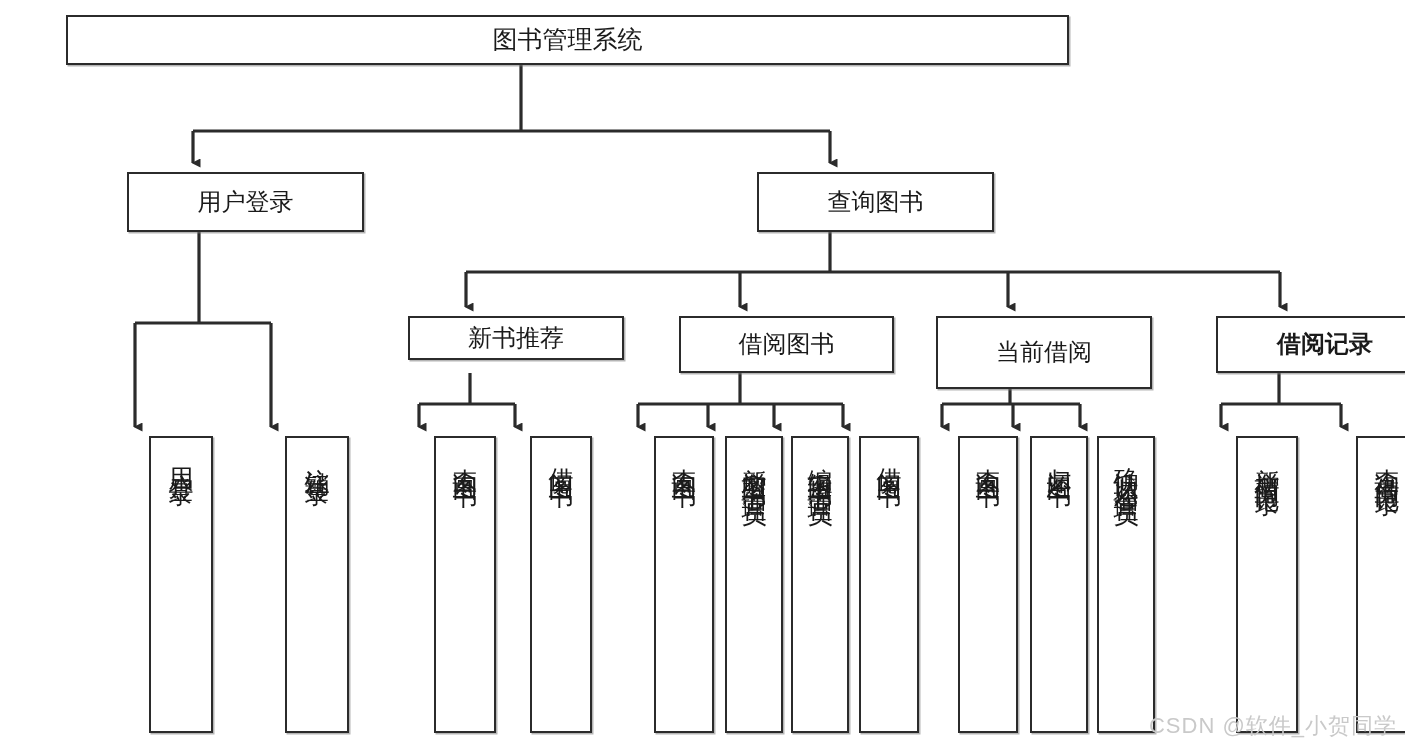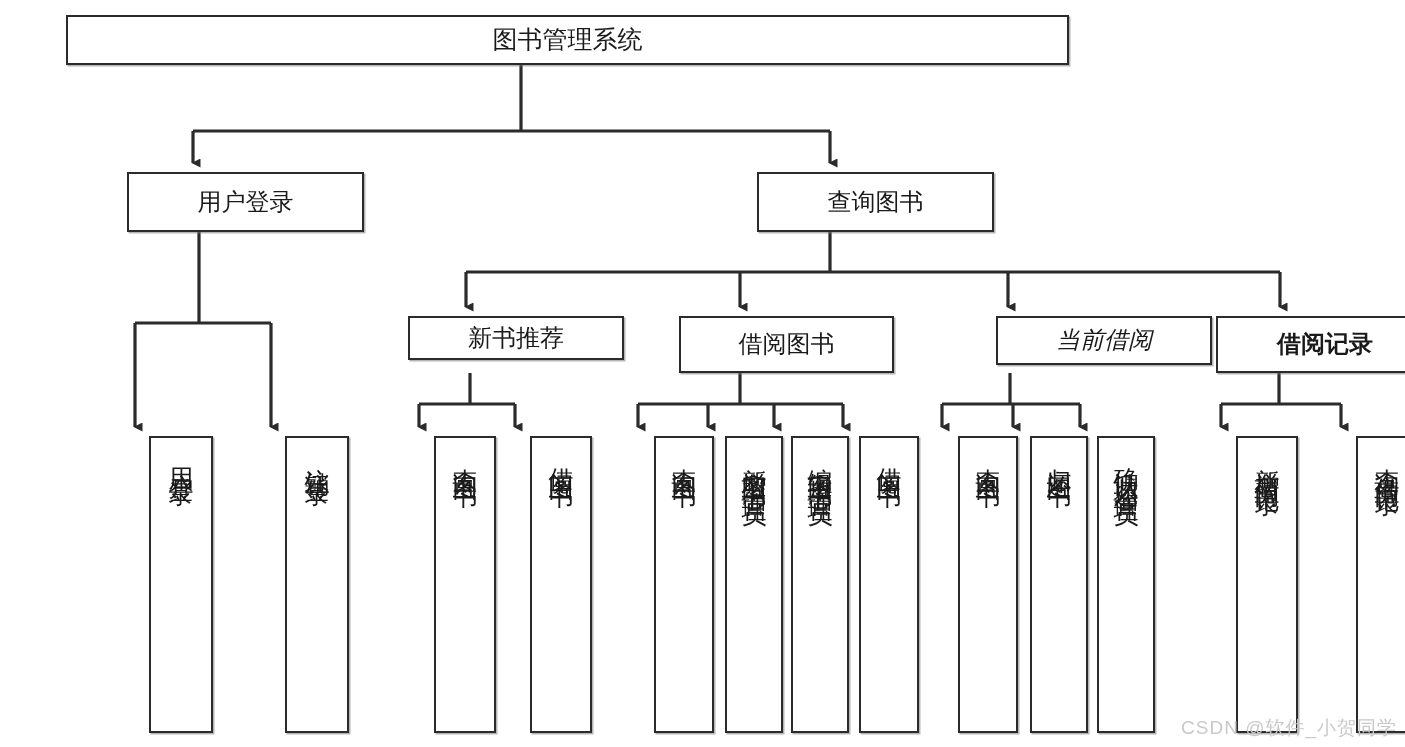--- a/index.html
+++ b/index.html
@@ -66,21 +66,21 @@
     font-size: 25px;
     line-height: 1.0;
     letter-spacing: 5px;
     white-space: nowrap;
   }
   
   #watermark {
     position: absolute;
     right: 8px;
     bottom: 6px;
-    font-size: 19px;
+    font-size: 22px;
     color: #c9c9c9;
     letter-spacing: 1px;
     white-space: nowrap;
     user-select: none;
   }
 </style>
 </head>
 <body>
 
 <div id="canvas">
@@ -145,21 +145,21 @@
       </div>
       <div class="node branch" style="left: 711px; top: 172px; width: 237px; height: 60px;">
         <span class="node-label">查询图书</span>
       </div>
       <div class="node branch" style="left: 362px; top: 316px; width: 216px; height: 44px;">
         <span class="node-label">新书推荐</span>
       </div>
       <div class="node branch" style="left: 633px; top: 316px; width: 215px; height: 57px;">
         <span class="node-label">借阅图书</span>
       </div>
-      <div class="node branch" style="left: 950px; top: 316px; width: 216px; height: 49px; font-style: italic;">
+      <div class="node branch" style="left: 890px; top: 316px; width: 216px; height: 73px;">
         <span class="node-label">当前借阅</span>
       </div>
       <div class="node branch" style="left: 1170px; top: 316px; width: 218px; height: 57px; font-weight: bold;">
         <span class="node-label">借阅记录</span>
       </div>
       <div class="node leaf" style="left: 103px; top: 436px; width: 64px; height: 297px;">
         <span class="node-label">用户登录</span>
       </div>
       <div class="node leaf" style="left: 239px; top: 436px; width: 64px; height: 297px;">
         <span class="node-label">注销登录</span>

